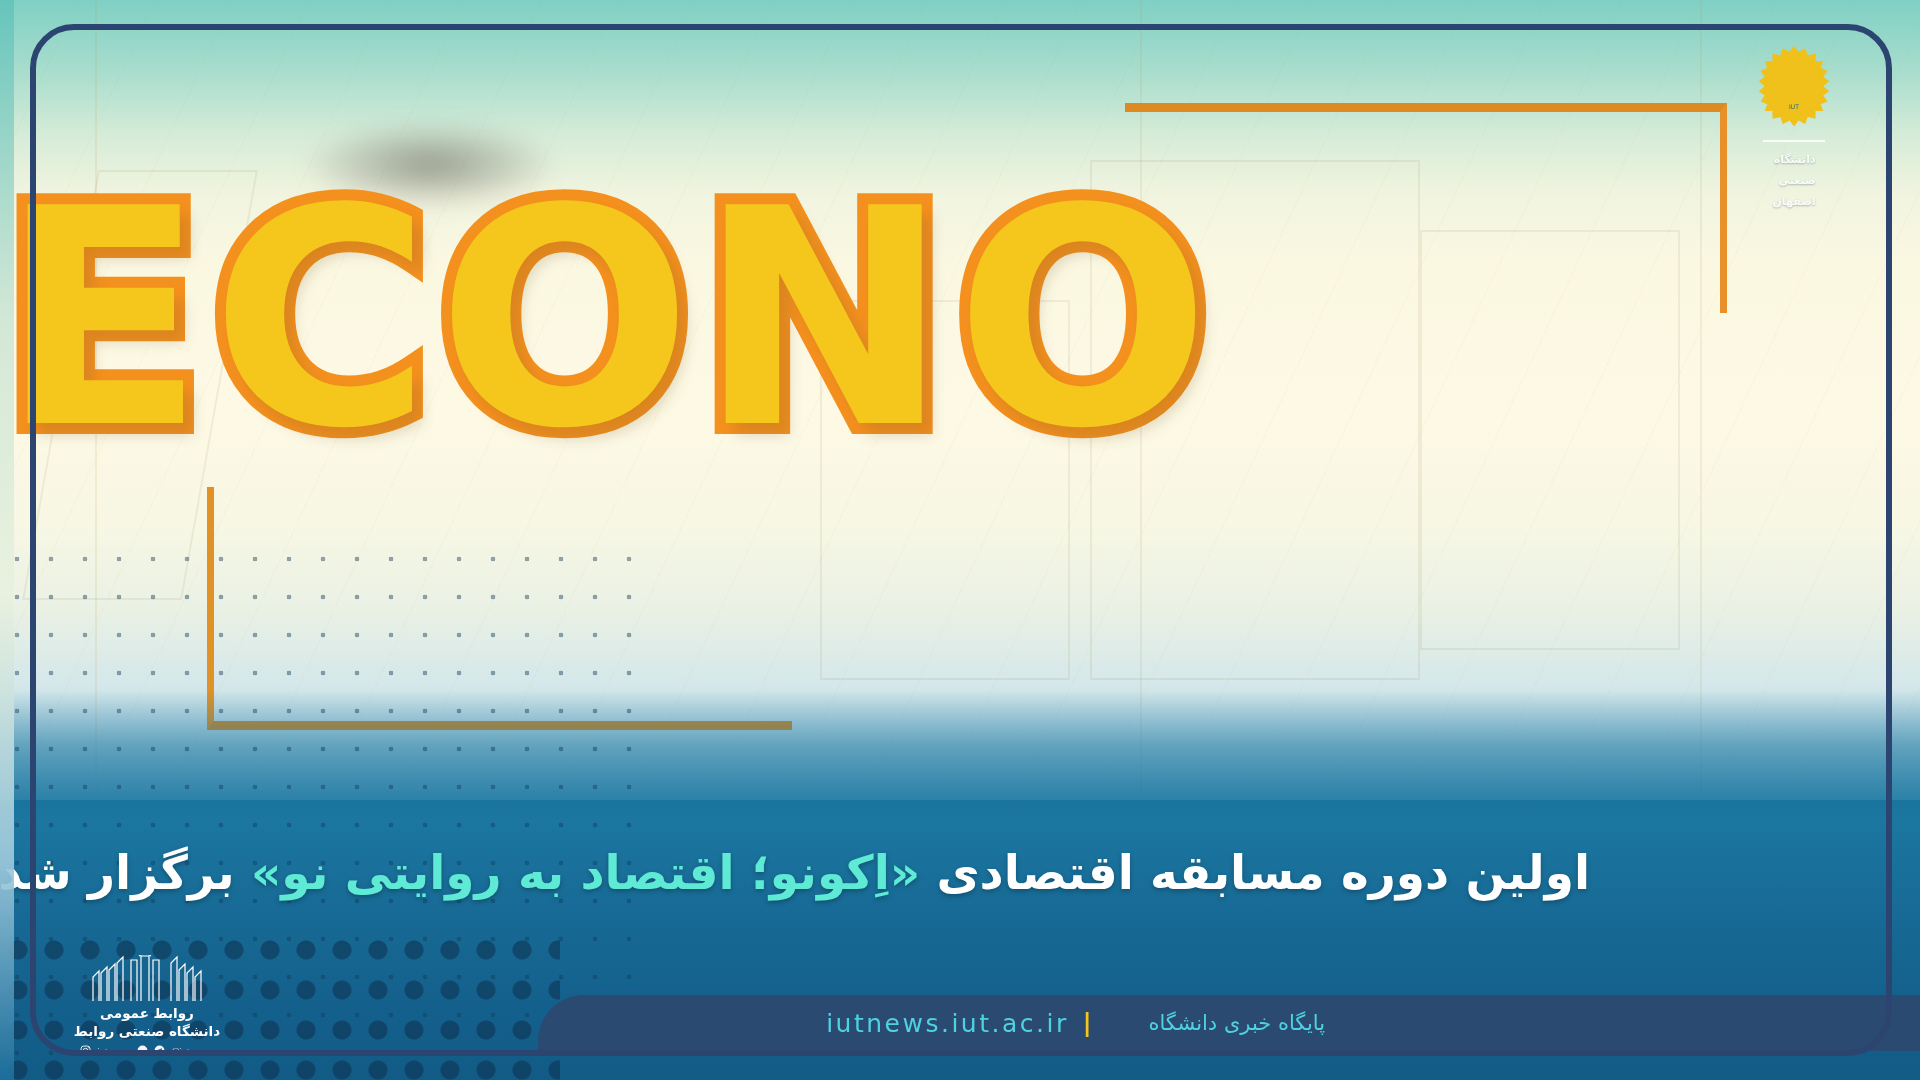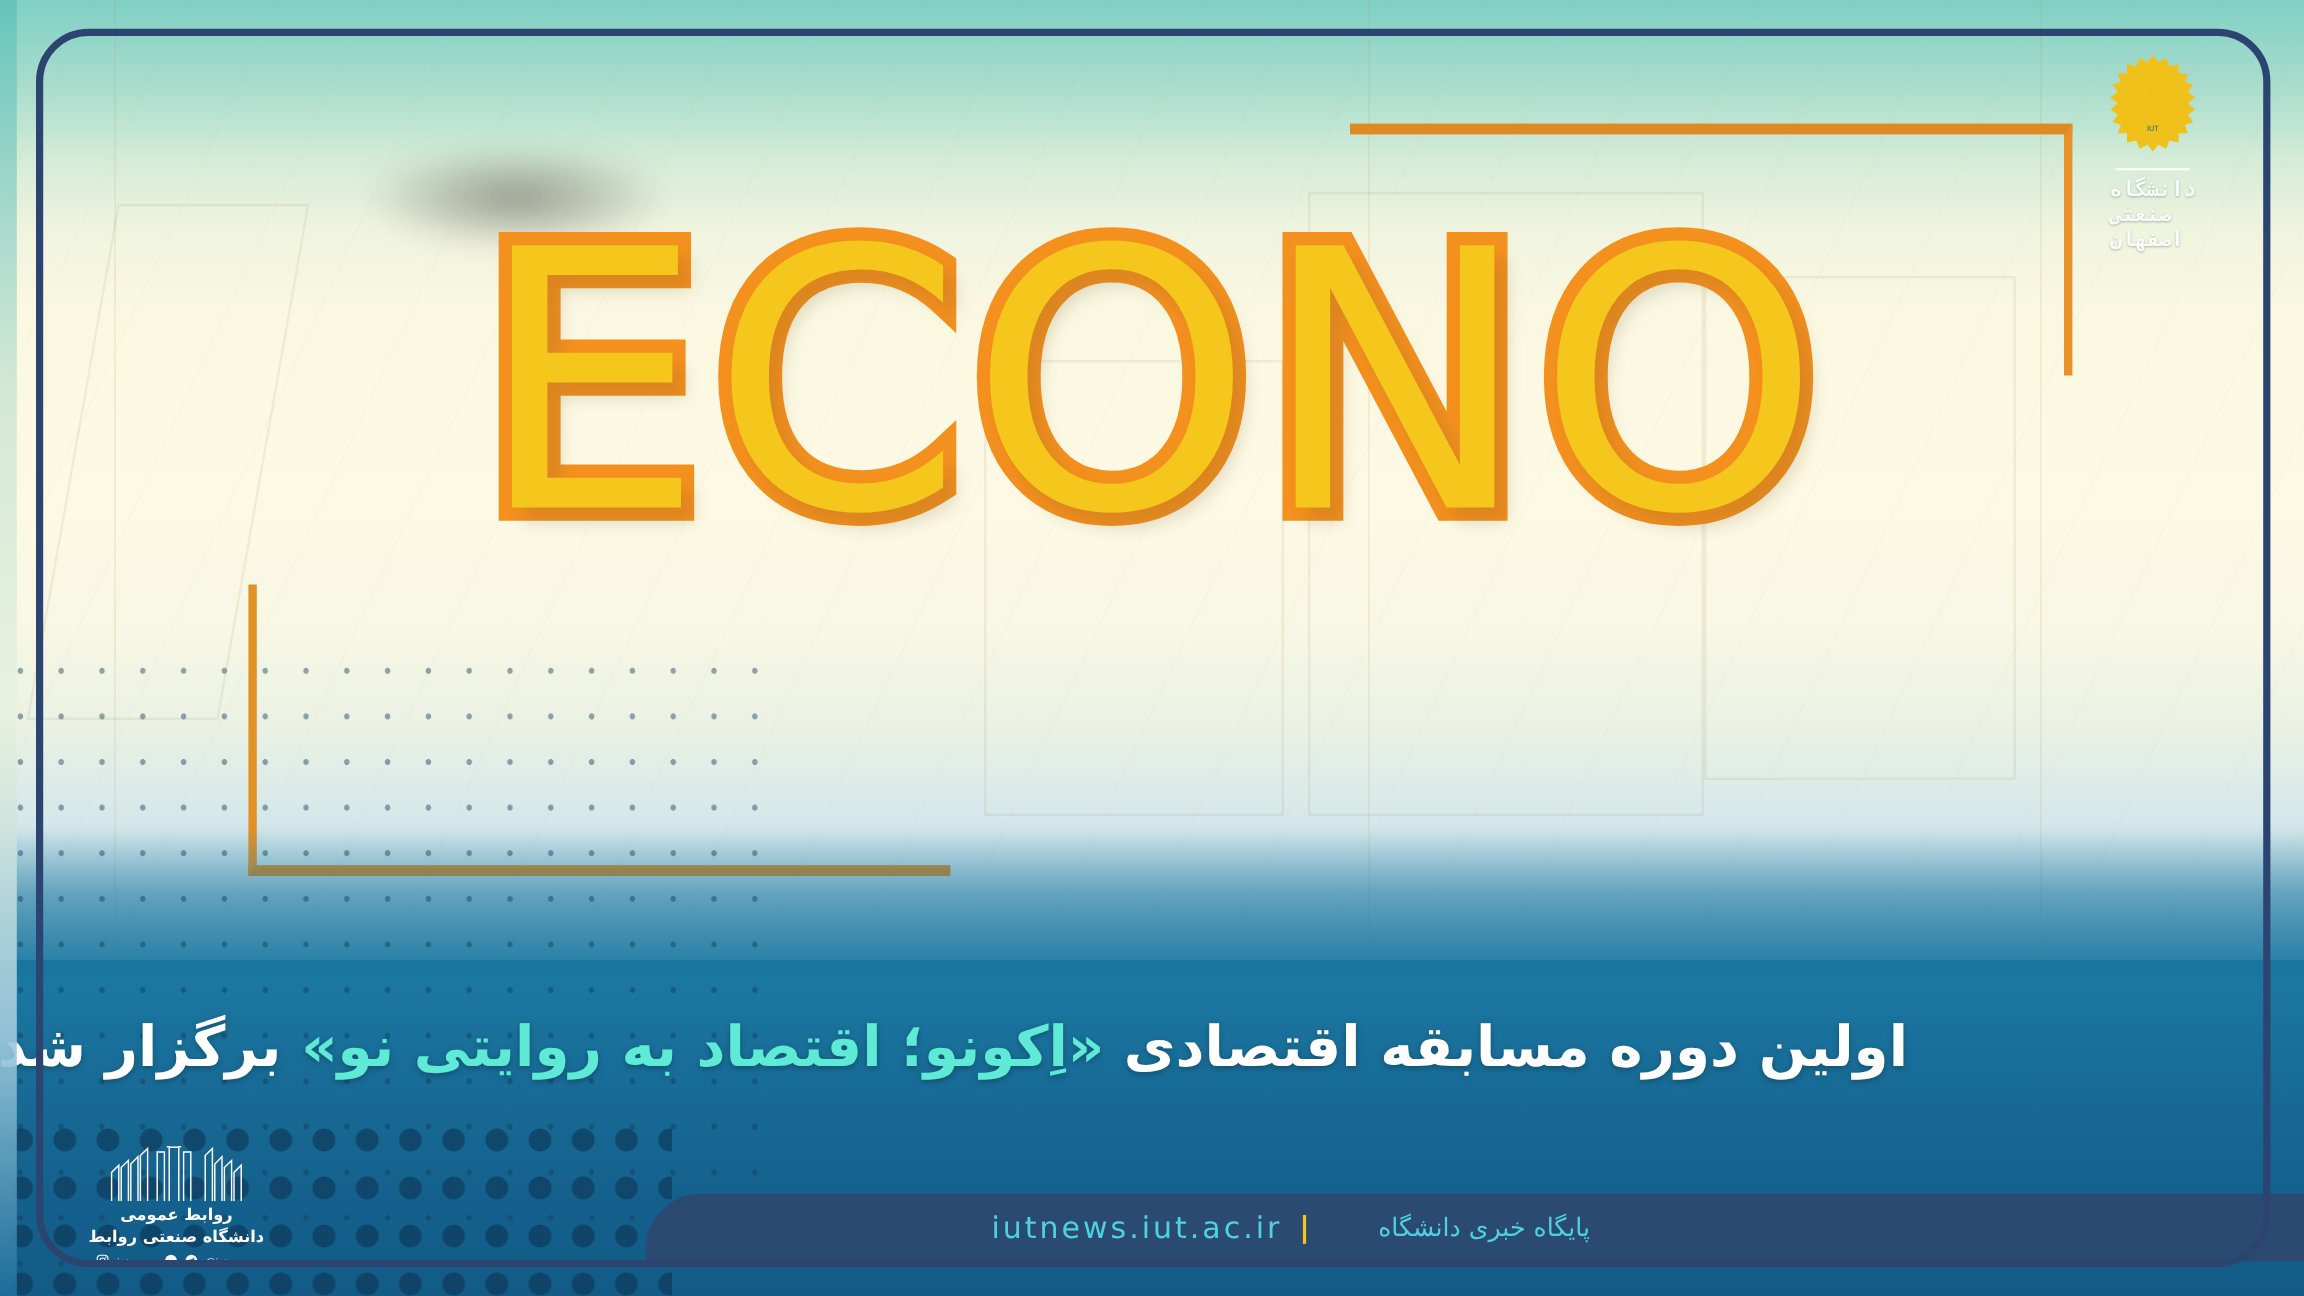--- a/index.html
+++ b/index.html
@@ -85,23 +85,22 @@
     width: 585px; height: 243px;
     border-left: 7px solid #e09227;
     border-bottom: 9px solid #d98a24;
   }
 
   
   .econo {
     position: absolute;
     left: 0; top: 175px;
     width: 1920px;
-    text-align: center;
-    font-family: "DejaVu Sans", "Liberation Sans", sans-serif;
-    font-weight: 400;
+    font-family: "DejaVu Sans", "Liberation Sans", sans-serif;
+    font-weight: 700;
     font-size: 300px;
     line-height: 290px;
     letter-spacing: 6px;
     color: #F5C71C;
     -webkit-text-stroke: 22px #F4901E;
     paint-order: stroke fill;
     text-shadow: 10px 12px 14px rgba(120,90,40,0.20);
     user-select: none;
     white-space: nowrap;
   }
@@ -229,26 +228,25 @@
     direction: rtl;
   }
   .iut-gear { width: 86px; height: 86px; display: block; }
   .iut-rule {
     width: 62px; height: 2px; background: rgba(255,255,255,0.85);
     margin-top: 10px;
   }
   .iut-name {
     margin-top: 7px;
     color: rgba(255,255,255,0.92);
-    font-size: 17px;
+    font-size: 11px;
     font-weight: 700;
     line-height: 21px;
-    text-align: left;
+    text-align: right;
     text-shadow: 0 1px 2px rgba(80,110,110,0.45);
-    font-family: Liberation Mono, monospace;
   }
 
   
   .frame {
     position: absolute;
     left: 30px; top: 24px;
     width: 1862px; height: 1032px;
     border: 6px solid #2c4570;
     border-radius: 44px;
     pointer-events: none;

